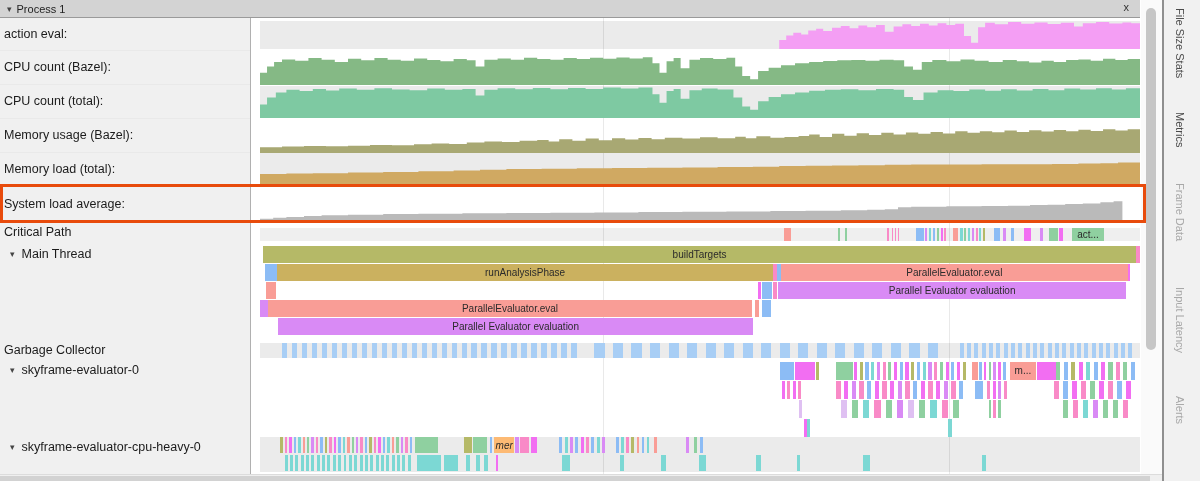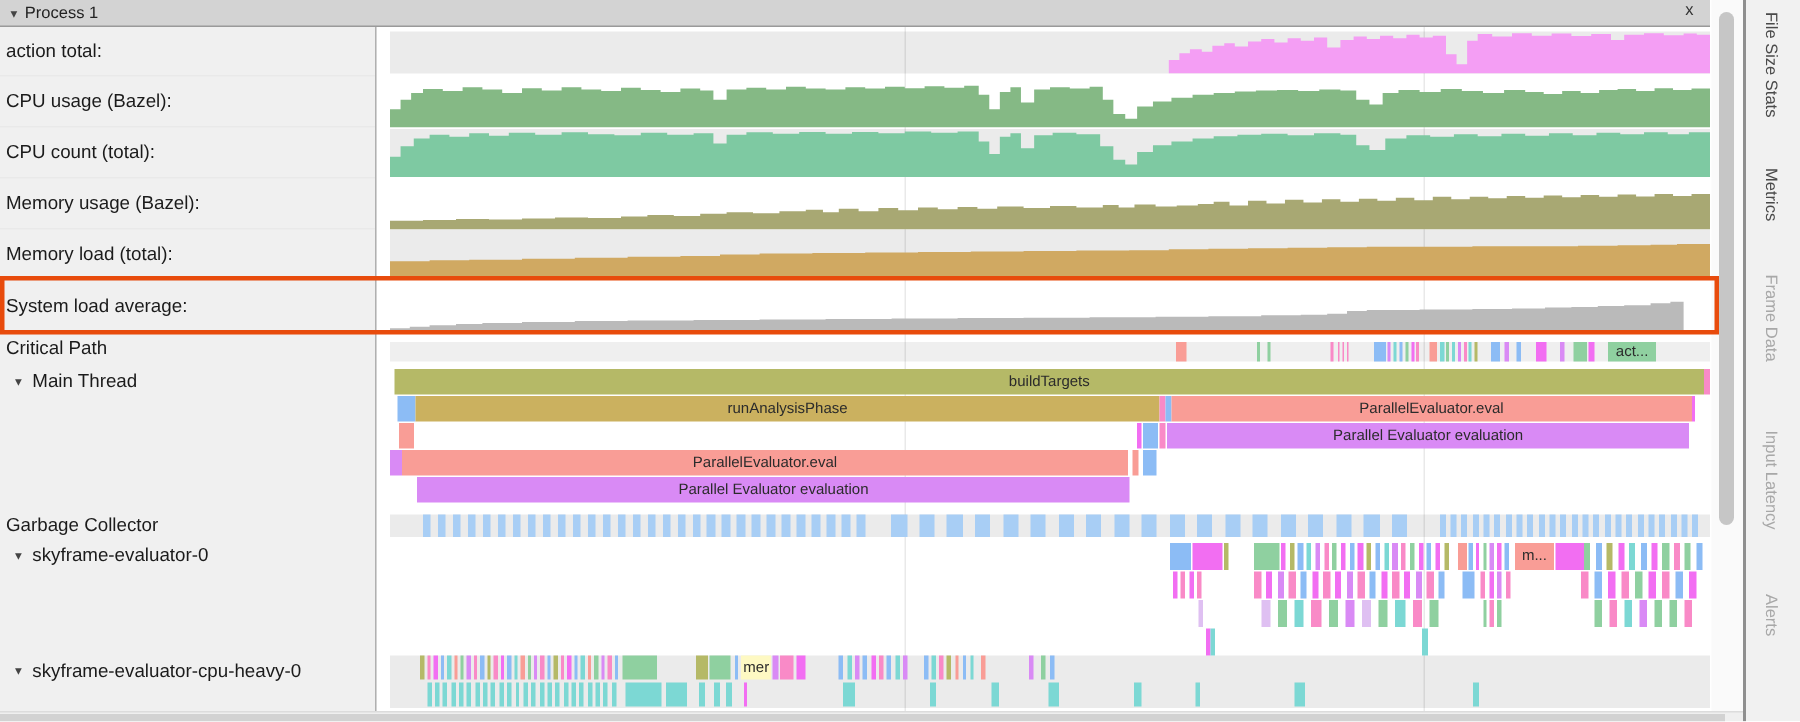--- a/index.html
+++ b/index.html
@@ -46,24 +46,24 @@
 
 <div id="app">
   <div class="process-header">
     <span class="tri">▾</span>
     <span class="title">Process 1</span>
     <span class="close-x">x</span>
   </div>
 
   <div class="label-panel">
       <div class="row-label sep" style="top: 1px; height: 32px;">
-        <span class="plain">action total:</span>
+        <span class="plain">action eval:</span>
       </div>
       <div class="row-label sep" style="top: 33px; height: 34px;">
-        <span class="plain">CPU usage (Bazel):</span>
+        <span class="plain">CPU count (Bazel):</span>
       </div>
       <div class="row-label sep" style="top: 67px; height: 34px;">
         <span class="plain">CPU count (total):</span>
       </div>
       <div class="row-label sep" style="top: 101px; height: 34px;">
         <span class="plain">Memory usage (Bazel):</span>
       </div>
       <div class="row-label sep" style="top: 135px; height: 34px;">
         <span class="plain">Memory load (total):</span>
       </div>
@@ -435,21 +435,21 @@
           <div class="seg" style="left: 14.46%; width: 0.278667%; height: 16px; background: rgb(124, 216, 212);"></div>
           <div class="seg" style="left: 14.9667%; width: 0.278667%; height: 16px; background: rgb(249, 157, 150);"></div>
           <div class="seg" style="left: 15.4733%; width: 0.278667%; height: 16px; background: rgb(143, 208, 160);"></div>
           <div class="seg" style="left: 15.98%; width: 0.278667%; height: 16px; background: rgb(217, 138, 245);"></div>
           <div class="seg" style="left: 16.4867%; width: 0.278667%; height: 16px; background: rgb(249, 138, 199);"></div>
           <div class="seg" style="left: 16.9933%; width: 0.278667%; height: 16px; background: rgb(140, 188, 245);"></div>
           <div class="seg" style="left: 17.6%; width: 2.6%; height: 16px; background: rgb(143, 208, 160);"></div>
           <div class="seg" style="left: 23.2%; width: 0.9%; height: 16px; background: rgb(181, 185, 103);"></div>
           <div class="seg" style="left: 24.2%; width: 1.6%; height: 16px; background: rgb(143, 208, 160);"></div>
           <div class="seg" style="left: 26.1%; width: 0.3%; height: 16px; background: rgb(140, 188, 245);"></div>
-          <div class="seg" style="left: 26.6%; width: 2.3%; height: 16px; background: #fef9c3;">
+          <div class="seg" style="left: 26.6%; width: 2.3%; height: 16px; background: #fdba74; font-style: italic;">
             <div class="seg-label">mer</div>
           </div>
           <div class="seg" style="left: 29%; width: 0.4%; height: 16px; background: rgb(217, 138, 245);"></div>
           <div class="seg" style="left: 29.6%; width: 1%; height: 16px; background: rgb(249, 138, 199);"></div>
           <div class="seg" style="left: 30.8%; width: 0.7%; height: 16px; background: rgb(242, 110, 242);"></div>
           <div class="seg" style="left: 34%; width: 0.336111%; height: 16px; background: rgb(140, 188, 245);"></div>
           <div class="seg" style="left: 34.6111%; width: 0.336111%; height: 16px; background: rgb(124, 216, 212);"></div>
           <div class="seg" style="left: 35.2222%; width: 0.336111%; height: 16px; background: rgb(217, 138, 245);"></div>
           <div class="seg" style="left: 35.8333%; width: 0.336111%; height: 16px; background: rgb(140, 188, 245);"></div>
           <div class="seg" style="left: 36.4444%; width: 0.336111%; height: 16px; background: rgb(242, 110, 242);"></div>

